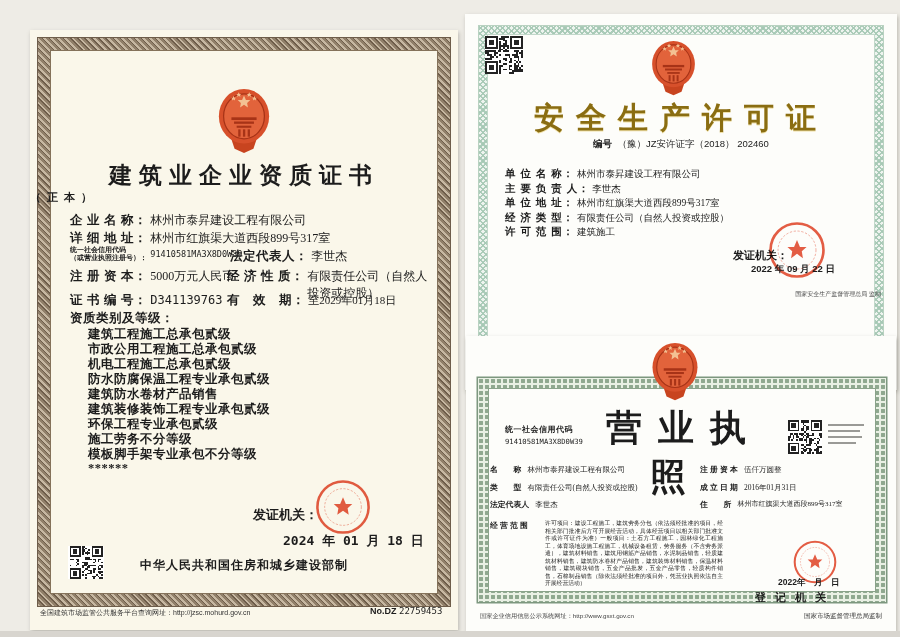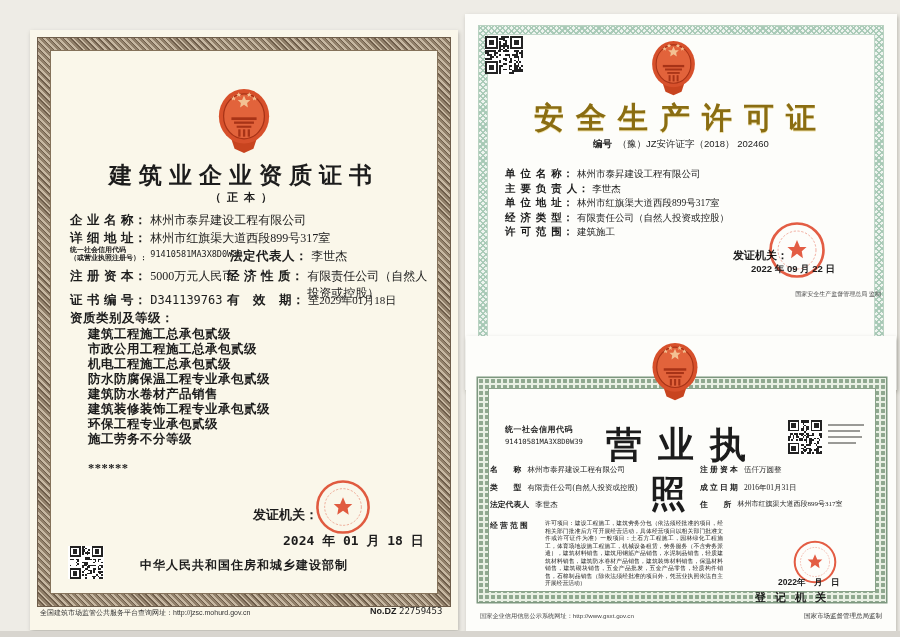--- a/index.html
+++ b/index.html
@@ -8,21 +8,21 @@
   .abs{position:absolute;}
   .cert{position:absolute;box-shadow:1px 2px 4px rgba(90,85,75,.35);}
   
   .cert-left{left:30px;top:30px;width:428px;height:600px;background:#faf7ea;}
   .cert-left .frame{position:absolute;left:8px;top:8px;right:8px;bottom:24px;
      background:repeating-linear-gradient(45deg,#c6b7a1 0 2px,#91806a 2px 4px,#6e5d4a 4px 5px);
      box-shadow:0 0 0 1px #6e5d4a;}
   .cert-left .frame-inner{position:absolute;inset:13px;background:#faf7ea;box-shadow:0 0 0 1px #84725a;}
   .lc-title{left:0;right:0;top:130px;text-align:center;font-size:23px;font-weight:bold;
      letter-spacing:7px;font-family:"Liberation Sans",sans-serif;}
-  .lc-sub{left:0;right:0;top:160px;text-align:center;font-size:11px;letter-spacing:6px;font-weight:bold;}
+  .lc-sub{left:0;right:0;top:160px;text-align:left;font-size:11px;letter-spacing:6px;font-weight:bold;}
   .lrow{position:absolute;font-size:12px;}
   .llabel{font-weight:bold;font-size:12.5px;letter-spacing:.5px;}
   .lvalue{font-family:"Liberation Serif",serif;font-size:12px;}
   .tinylabel{font-size:7px;font-weight:bold;line-height:8px;}
   .mono{font-family:"DejaVu Sans Mono",monospace;}
   .grade{position:absolute;left:58px;font-size:12.5px;font-weight:600;
      font-family:"Liberation Serif",serif;letter-spacing:.5px;}
   .lc-issuer{left:223px;top:476px;font-size:13px;font-weight:bold;}
   .lc-date{left:253px;top:502px;font-size:13px;font-weight:bold;font-family:"DejaVu Sans Mono",monospace;}
   .lc-made{left:0;right:0;top:527px;text-align:center;font-size:12px;font-weight:bold;letter-spacing:1px;}
@@ -54,21 +54,21 @@
   .cert-br{left:466px;top:336px;width:430px;height:296px;background:#fdfdfa;}
   .cert-br .frame{position:absolute;left:12px;top:42px;right:10px;bottom:30px;
      background-color:#e9f0e4;
      background-image:radial-gradient(circle at 3px 3px,#8fa88f 2.1px,rgba(233,240,228,0) 2.5px);
      background-size:6px 6px;box-shadow:0 0 0 1.5px #7d977f;}
   .cert-br .frame-inner{position:absolute;inset:11px;background:#fdfdfa;box-shadow:0 0 0 1px #8aa38a;}
   .bl-codeblock{left:39px;top:88px;width:86px;}
   .bl-codelabel{font-size:8px;font-weight:bold;letter-spacing:.5px;}
   .bl-code{font-size:7.2px;font-family:"DejaVu Sans Mono",monospace;margin-top:2px;}
   .bl-title{left:120px;width:180px;top:68px;text-align:center;font-size:36px;font-weight:bold;
-     letter-spacing:16px;text-indent:16px;font-family:"Liberation Sans",sans-serif;margin-top:17px;}
+     letter-spacing:16px;text-indent:16px;font-family:"Liberation Sans",sans-serif;}
   .microbar{position:absolute;height:2.2px;background:#9a9a96;width:36px;}
   .bl-row{position:absolute;font-size:7.5px;}
   .bl-label{font-weight:bold;font-size:7.8px;}
   .bl-value{font-family:"Liberation Serif",serif;}
   .bl-scope{position:absolute;left:79px;top:184px;width:178px;font-size:5.8px;line-height:7.5px;
      font-family:"Liberation Serif",serif;color:#222;text-align:justify;}
   .bl-registrar{left:289px;top:222px;font-size:11px;font-weight:bold;letter-spacing:3px;margin-top:32px;}
   .bl-regdate{left:312px;top:241px;font-size:8.5px;font-weight:bold;}
   .bl-footer-l{left:14px;top:276px;font-size:6.2px;color:#444;}
   .bl-footer-r{right:14px;top:276px;font-size:6.5px;color:#333;}
@@ -154,20 +154,21 @@
   </div>
 
   <div class="grade" style="top:296px">建筑工程施工总承包贰级</div>
   <div class="grade" style="top:311px">市政公用工程施工总承包贰级</div>
   <div class="grade" style="top:326px">机电工程施工总承包贰级</div>
   <div class="grade" style="top:341px">防水防腐保温工程专业承包贰级</div>
   <div class="grade" style="top:356px">建筑防水卷材产品销售</div>
   <div class="grade" style="top:371px">建筑装修装饰工程专业承包贰级</div>
   <div class="grade" style="top:386px">环保工程专业承包贰级</div>
   <div class="grade" style="top:401px">施工劳务不分等级</div>
+  <div class="grade" style="top:416px">模板脚手架专业承包不分等级</div>
   <div class="grade" style="top:431px">******</div>
 
   <div class="abs lc-issuer">发证机关：</div>
   <svg class="seal" style="left:284px;top:448px" width="58" height="58" viewBox="-34 -34 68 68">
       <use href="#sealg"></use>
     </svg>
   <div class="abs lc-date">2024 年 01 月 18 日</div>
   <div class="abs lc-made">中华人民共和国住房和城乡建设部制</div>
   <div class="qr" style="left:38px;top:516px;width:36px;height:33px"><svg viewBox="0 0 21 21" width="100%" height="100%" shape-rendering="crispEdges" fill="#222">
         <rect x="8" y="0" width="1" height="1"></rect>

